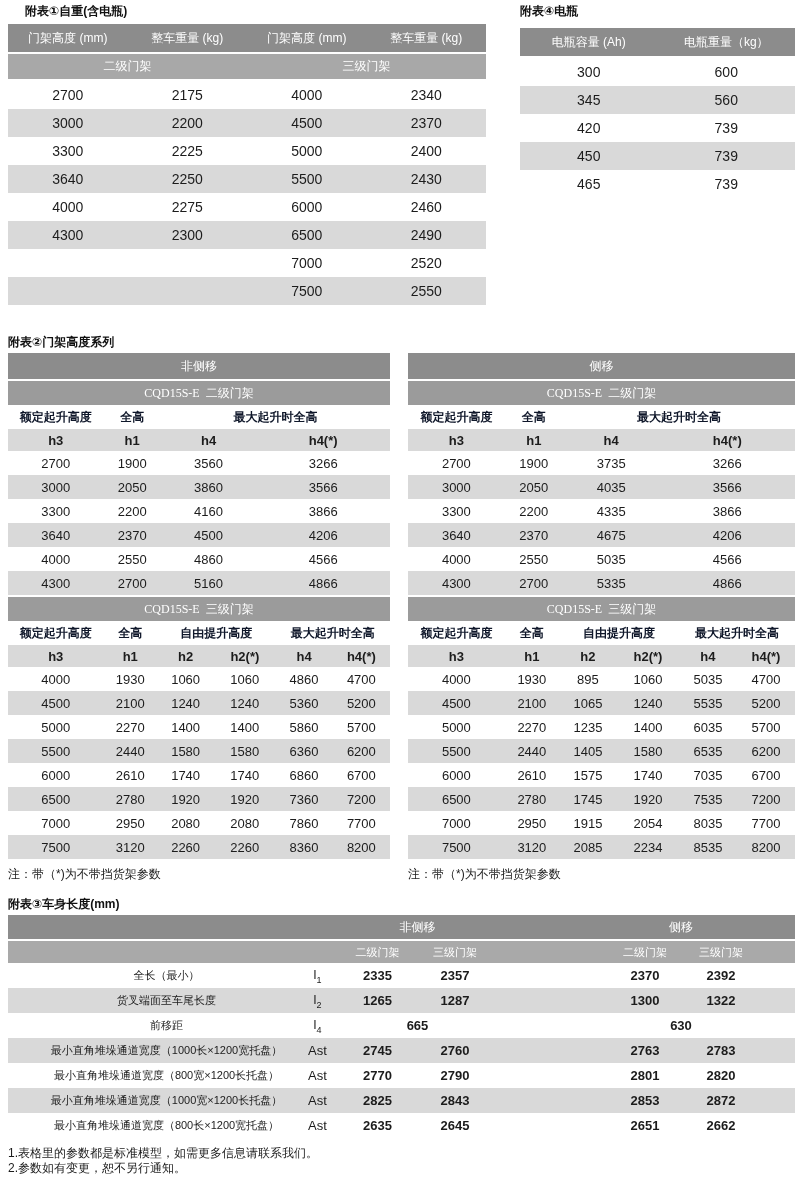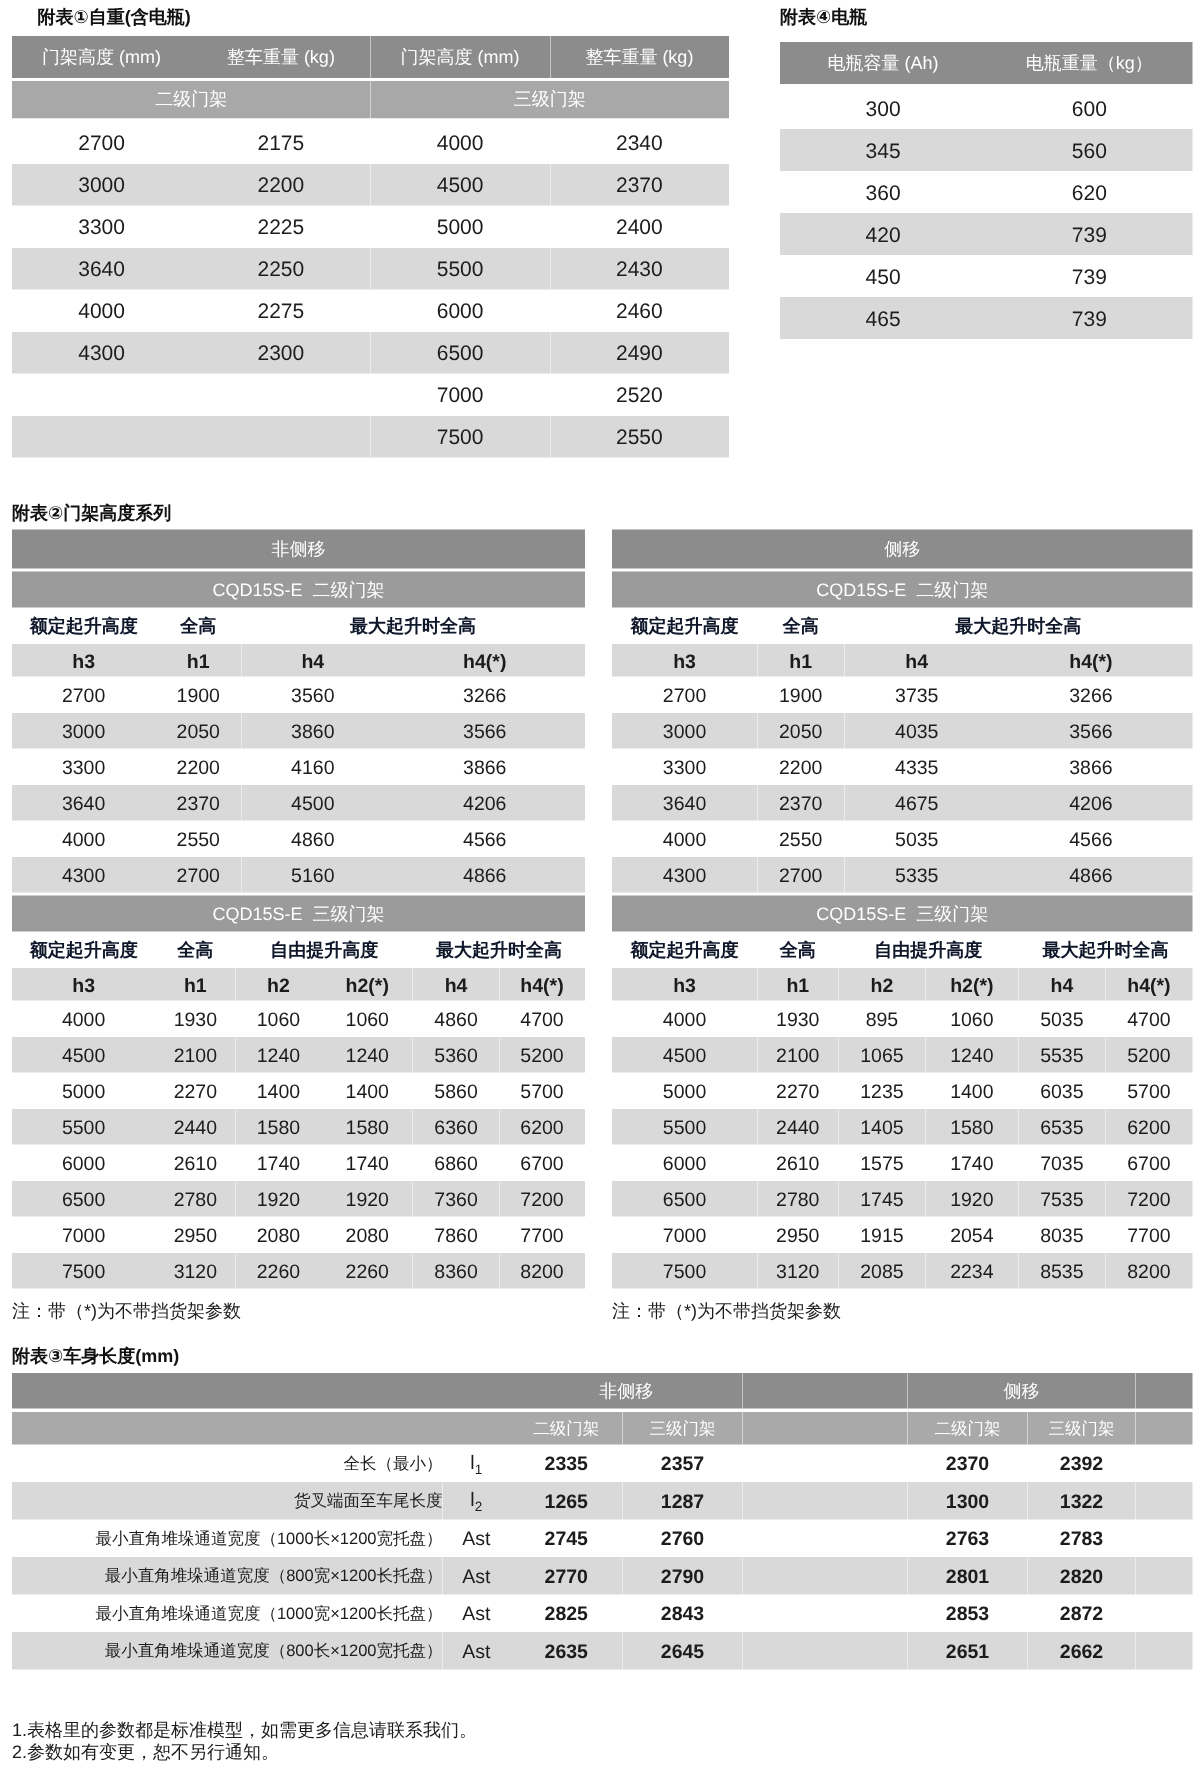--- a/index.html
+++ b/index.html
@@ -13,35 +13,35 @@
   .tbl{position:absolute;}
   .tbl thead tr.main th{background:#8c8c8c;color:#fff;font-size:12px;font-weight:normal;height:28px;border-bottom:2px solid #fff;}
   .tbl thead tr.group th{background:#a8a8a8;color:#fff;font-size:12px;font-weight:normal;height:25px;border-bottom:2px solid #fff;}
   .tbl tbody td{font-size:14px;height:28px;color:#1c1c1c;}
   .tbl tbody tr:nth-child(even) td{background:#d9d9d9;}
   .tbl tbody td.blank{background:#fff;}
 
   
   .panel{position:absolute;}
   .bar-dark{height:26px;background:#8c8c8c;color:#fff;font-size:12px;line-height:26px;text-align:center;margin-bottom:2px;}
-  .bar-model{height:24px;background:#9b9b9b;color:#fff;font-size:12px;line-height:24px;text-align:center;white-space:pre;margin-top:2px;}
+  .bar-model{height:24px;background:#9b9b9b;color:#fff;font-size:12px;line-height:24px;text-align:center;white-space:pre;margin-top:2px;font-family:Liberation Serif, serif;}
   .panel table{width:100%;}
   .panel thead tr.ghead th{font-size:12px;font-weight:bold;color:#0f172a;background:#fff;height:24px;}
   .panel thead tr.subhead th{font-size:13px;font-weight:bold;color:#1c1c1c;background:#d9d9d9;height:22px;}
   .panel tbody td{font-size:13px;height:24px;color:#1c1c1c;}
   .panel tbody tr:nth-child(even) td{background:#d9d9d9;}
   .panel .panel-note{font-size:12px;color:#1c1c1c;margin-top:7px;text-align:left;}
 
   
   #t3{position:absolute;}
   #t3 thead tr.h1row th{background:#8c8c8c;color:#fff;font-size:12px;font-weight:normal;height:24px;border-bottom:2px solid #fff;}
   #t3 thead tr.h2row th{background:#a9a9a9;color:#fff;font-size:11px;font-weight:normal;height:22px;}
   #t3 tbody td{font-size:13px;font-weight:bold;height:25px;color:#1c1c1c;}
   #t3 tbody tr:nth-child(even) td{background:#d9d9d9;}
-  #t3 tbody td.rowlabel{text-align:right;padding-left:30px;font-size:11px;font-weight:normal;}
+  #t3 tbody td.rowlabel{text-align:center;padding-left:30px;font-size:11px;font-weight:normal;}
   #t3 tbody td.sym{font-weight:normal;font-size:13px;}
   #t3 sub{font-size:9px;}
 
   .foot-note{position:absolute;font-size:12px;color:#1c1c1c;line-height:15px;white-space:nowrap;}
 </style>
 </head>
 <body>
 
 <div class="page">
 
@@ -130,24 +130,20 @@
       </tr>
     </thead>
     <tbody id="t4-body">
         <tr>
           <td>300</td>
           <td>600</td>
         </tr>
         <tr>
           <td>345</td>
           <td>560</td>
-        </tr>
-        <tr>
-          <td>360</td>
-          <td>620</td>
         </tr>
         <tr>
           <td>420</td>
           <td>739</td>
         </tr>
         <tr>
           <td>450</td>
           <td>739</td>
         </tr>
         <tr>
@@ -518,20 +514,28 @@
           <td class="rowlabel">货叉端面至车尾长度</td>
           <td class="sym">l<sub>2</sub></td>
           <td>1265</td>
           <td>1287</td>
           <td></td>
           <td>1300</td>
           <td>1322</td>
           <td></td>
         </tr>
         <tr>
+          <td class="rowlabel">前移距</td>
+          <td class="sym">l<sub>4</sub></td>
+          <td colspan="2">665</td>
+          <td></td>
+          <td colspan="2">630</td>
+          <td></td>
+        </tr>
+        <tr>
           <td class="rowlabel">最小直角堆垛通道宽度（1000长×1200宽托盘）</td>
           <td class="sym">Ast</td>
           <td>2745</td>
           <td>2760</td>
           <td></td>
           <td>2763</td>
           <td>2783</td>
           <td></td>
         </tr>
         <tr>

